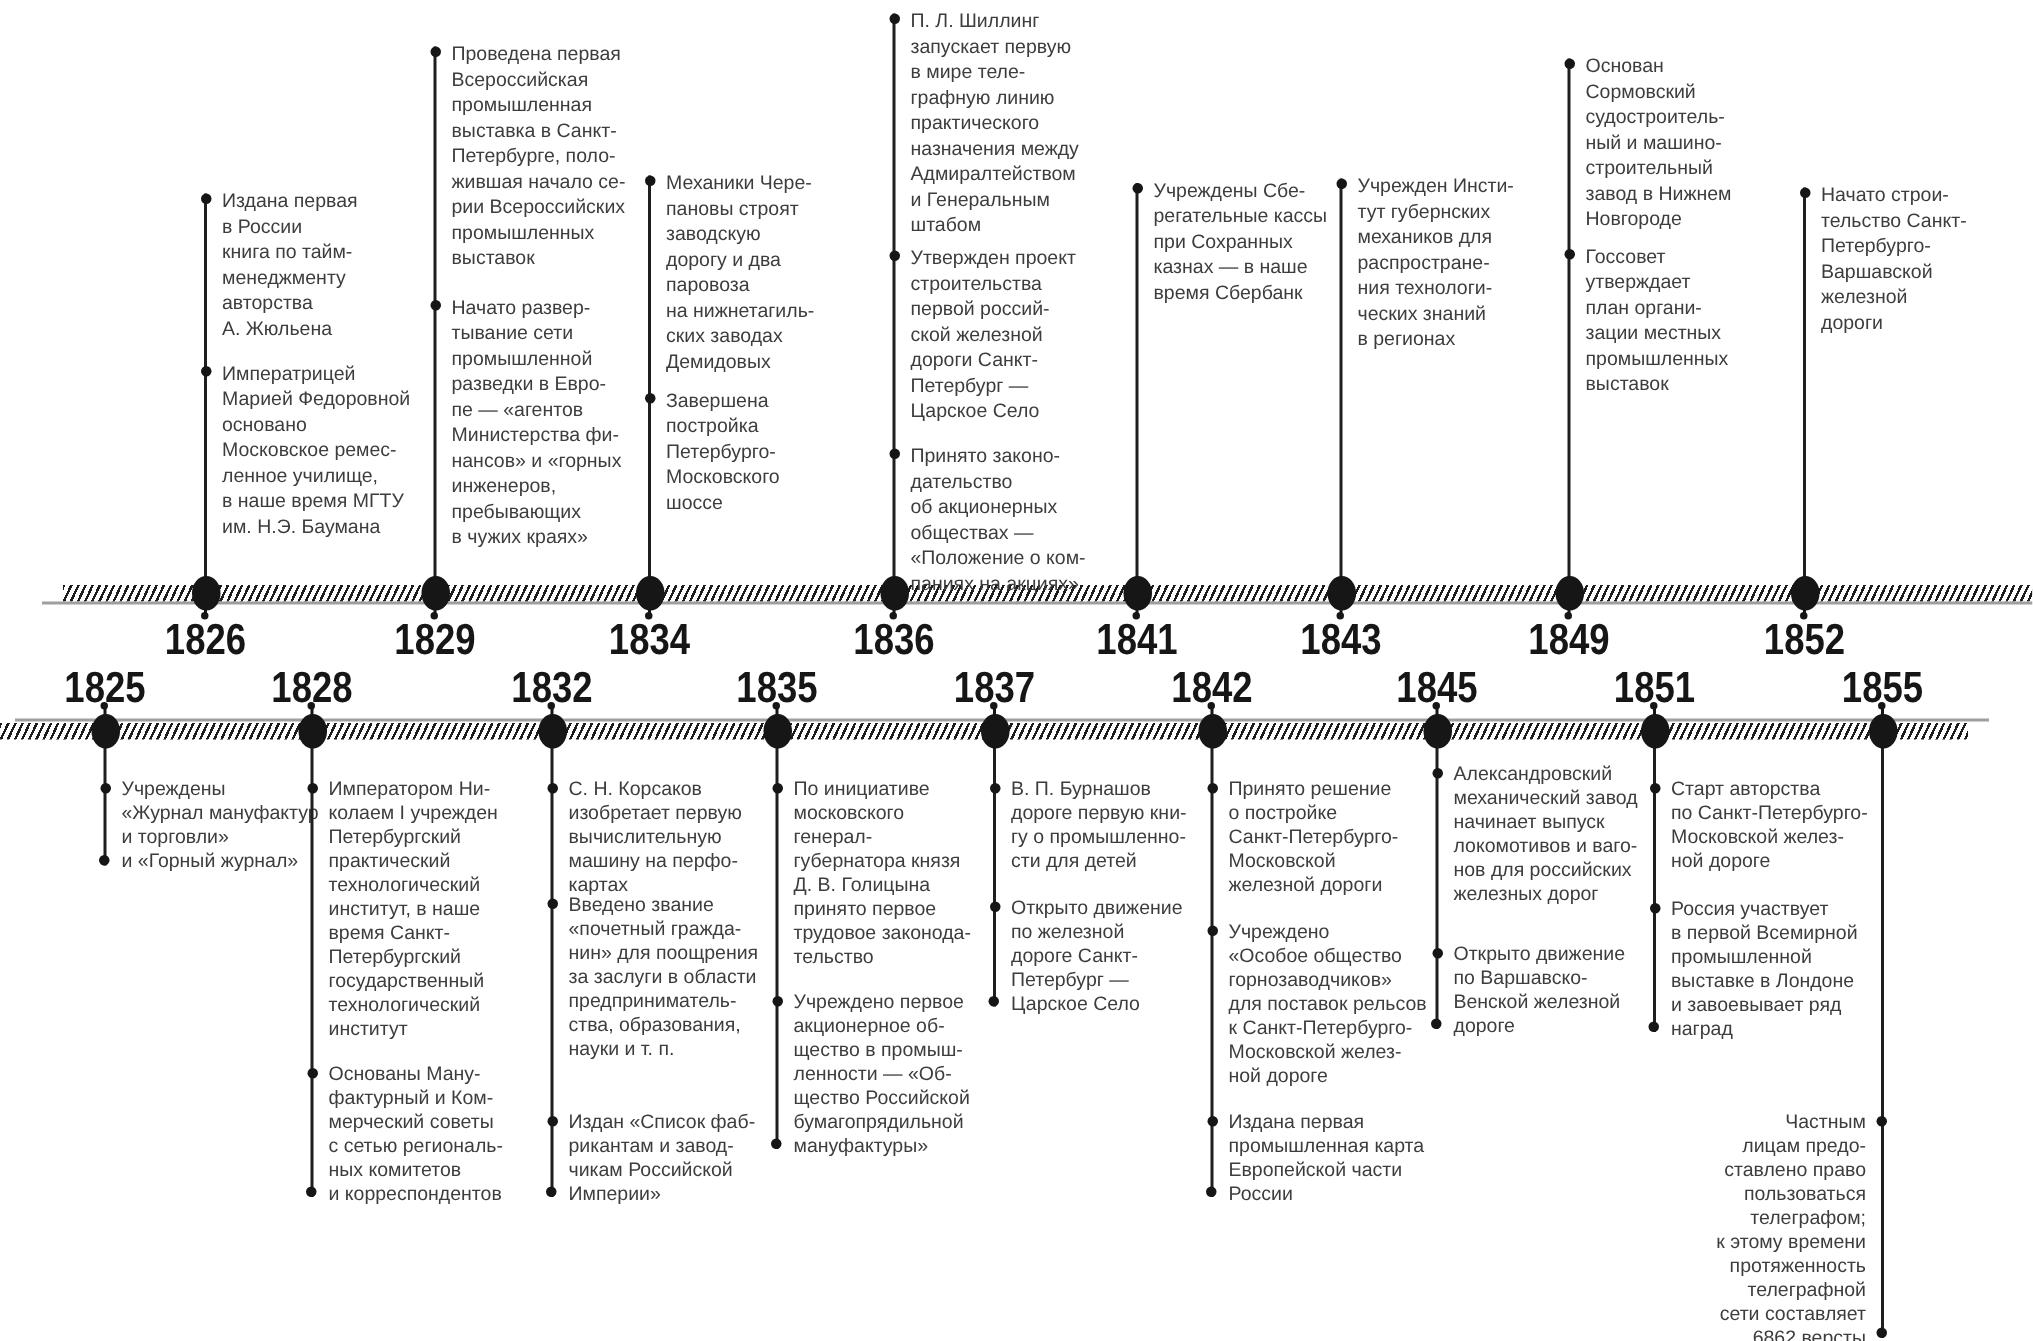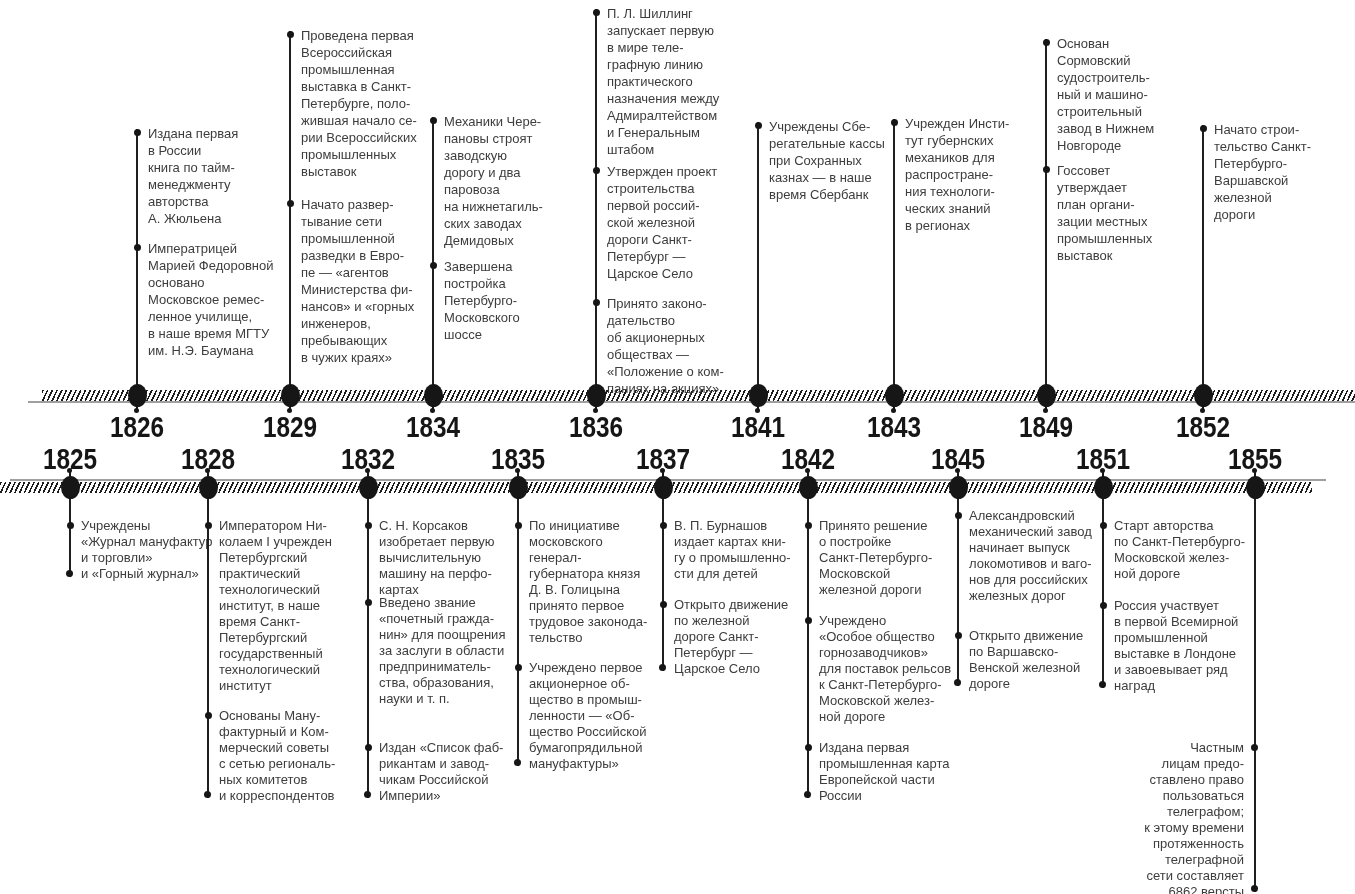--- a/index.html
+++ b/index.html
@@ -359,21 +359,21 @@
   </div>
 
   <div class="col col-bottom" style="left:663px">
     <div class="vline" style="top:488px;height:183px"></div>
     <div class="big-dot on-bottom"></div>
     <div class="pin pin-up"></div>
     <div class="year year-bottom">1837</div>
     <div class="event" style="top:518px">
       <span class="bullet"></span>
       <div class="etext">В. П. Бурнашов
-издает картах кни-
+дороге первую кни-
 гу о промышленно-
 сти для детей</div>
     </div>
     <div class="event" style="top:597px">
       <span class="bullet"></span>
       <div class="etext">Открыто движение
 по железной
 дороге Санкт-
 Петербург —
 Царское Село</div>

